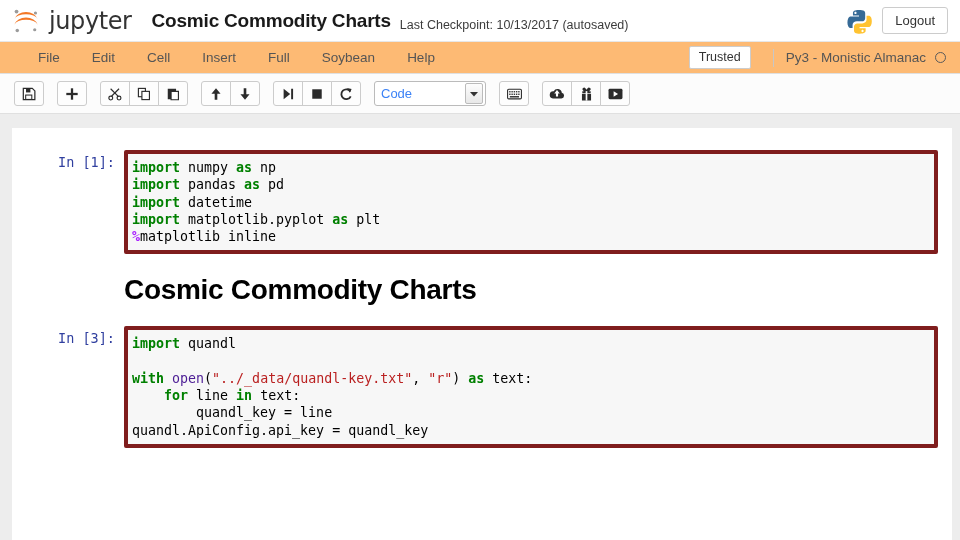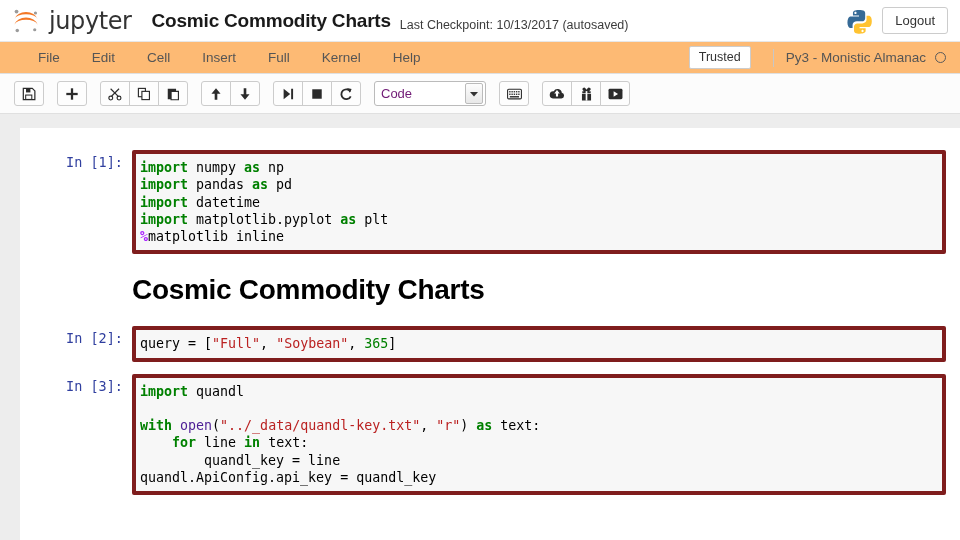--- a/index.html
+++ b/index.html
@@ -144,21 +144,21 @@
   .tb-group .tb-btn:first-child { margin-left: 0; border-radius: 3px 0 0 3px; }
   .tb-group .tb-btn:last-child { border-radius: 0 3px 3px 0; }
   .tb-group .tb-btn:only-child { border-radius: 3px; }
   .tb-btn svg { display: block; }
   .celltype-select {
     width: 112px; height: 25px;
     border: 1px solid #bbb;
     border-radius: 3px;
     background: #fff;
     font-size: 13px;
-    color: #701a75;
+    color: #3b82f6;
     font-family: "Liberation Sans", sans-serif;
     display: flex;
     align-items: center;
     padding: 0 6px;
     position: relative;
     margin-right: 13px;
     cursor: pointer;
   }
   .celltype-arrow {
     position: absolute;
@@ -166,21 +166,21 @@
     width: 18px; height: 21px;
     background: linear-gradient(#fdfdfd,#e8e8e8);
     border: 1px solid #bbb;
     border-radius: 2px;
     display: flex; align-items: center; justify-content: center;
   }
 
   
   .nb-container {
     position: absolute;
-    left: 20px; top: 128px;
+    left: 12px; top: 128px;
     width: 940px;
     min-height: 412px;
     background: #fff;
     padding: 16px 0 0 0;
   }
   .cell-row { display: flex; padding: 6px 14px 6px 0; }
   .prompt {
     width: 112px;
     flex: 0 0 112px;
     text-align: right;
@@ -258,21 +258,21 @@
     <button class="logout-btn">Logout</button>
   </div>
 </div>
 
 <div class="menubar">
   <div class="menu-item">File</div>
   <div class="menu-item">Edit</div>
   <div class="menu-item">Cell</div>
   <div class="menu-item">Insert</div>
   <div class="menu-item">Full</div>
-  <div class="menu-item">Kernel</div>
+  <div class="menu-item">Soybean</div>
   <div class="menu-item">Help</div>
   <div class="menubar-right">
     <div class="trusted-box">Trusted</div>
     <div class="menubar-sep"></div>
     <span class="kernel-name">Py3 - Monistic Almanac</span>
     <div class="kernel-idle"></div>
   </div>
 </div>
 
 <div class="toolbar">
@@ -416,26 +416,20 @@
     </div>
   </div>
 
   <div class="md-row">
     <div class="md-spacer"></div>
     <div class="md-body">
       <h1 class="md">Cosmic Commodity Charts</h1>
     </div>
   </div>
 
-  <div class="cell-row">
-    <div class="prompt">In [2]:</div>
-    <div class="input-area">
-      <pre class="code">query = [<span class="s">"Full"</span>, <span class="s">"Soybean"</span>, <span class="n">365</span>]</pre>
-    </div>
-  </div>
 
 
   <div class="cell-row">
     <div class="prompt">In [3]:</div>
     <div class="input-area">
       <pre class="code"><span class="k">import</span> quandl
 
 <span class="k">with</span> <span class="bn">open</span>(<span class="s">"../_data/quandl-key.txt"</span>, <span class="s">"r"</span>) <span class="k">as</span> text:
     <span class="k">for</span> line <span class="k">in</span> text:
         quandl_key = line

